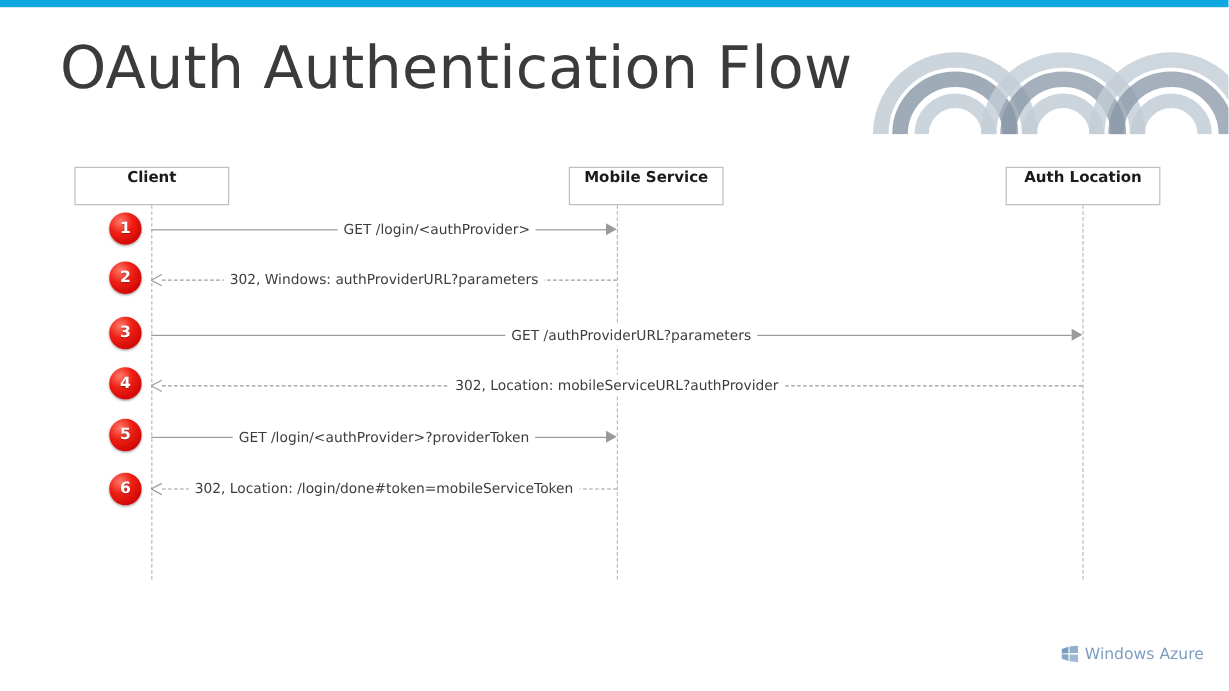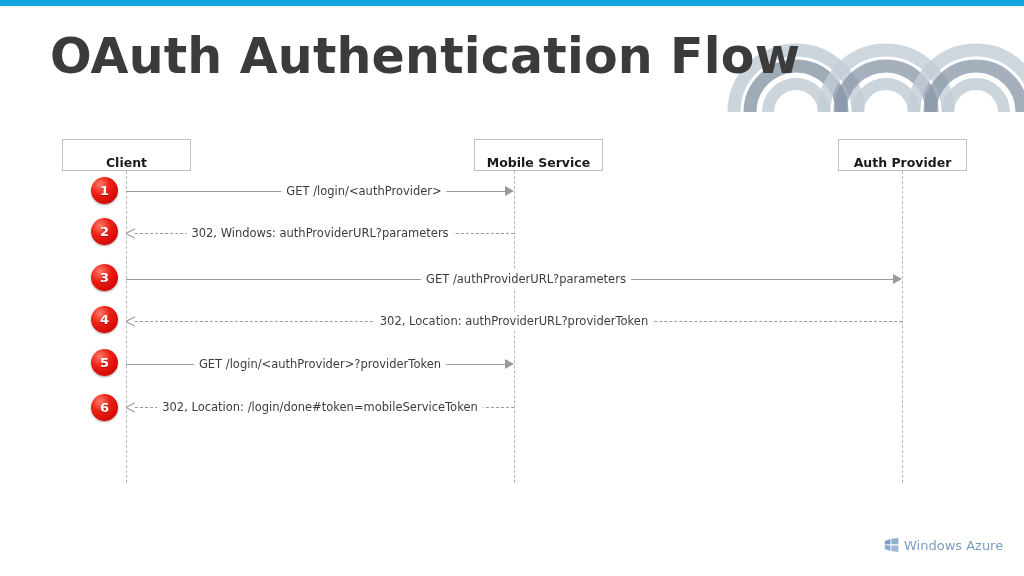--- a/index.html
+++ b/index.html
@@ -41,21 +41,21 @@
     z-index: 2;
   }
   .deco-arcs svg { display: block; }
 
   
   .slide-title {
     position: absolute;
     left: 50px;
     top: 28px;
     font-family: "DejaVu Sans", sans-serif;
-    font-weight: 700;
+    font-weight: 400;
     font-size: 49px;
     letter-spacing: 0.2px;
     color: #3b3b3b;
     white-space: nowrap;
     z-index: 4;
   }
 
   
   .diagram {
     position: absolute;
@@ -67,21 +67,21 @@
   }
 
   
   .participant {
     position: absolute;
     height: 32px;
     background: #ffffff;
     border: 1px solid #bfbfbf;
     box-sizing: border-box;
     display: flex;
-    align-items: flex-end;
+    align-items: flex-start;
     justify-content: center;
     font-family: "DejaVu Sans", sans-serif;
     font-size: 12.5px;
     font-weight: bold;
     color: #1a1a1a;
     white-space: nowrap;
   }
   .participant.client        { left: 62px;  top: 139px; width: 129px; }
   .participant.mobileservice { left: 450px; top: 139px; width: 129px; margin-left: 24px; }
   .participant.authprovider  { left: 838px; top: 139px; width: 129px; }
@@ -227,21 +227,21 @@
 
   <div class="diagram">
 
     <div class="participant client">
       <span>Client</span>
     </div>
     <div class="participant mobileservice">
       <span>Mobile Service</span>
     </div>
     <div class="participant authprovider">
-      <span>Auth Provider</span>
+      <span>Auth Location</span>
     </div>
 
     <div class="lifeline l1"></div>
     <div class="lifeline l2"></div>
     <div class="lifeline l3"></div>
 
     <div class="msg-row" style="left:126px; top:176px; width:388px;">
       <div class="msg-line" style="left:0; width:379px;"></div>
       <div class="arrow-solid-right" style="left:379px;"></div>
       <div class="msg-label" style="left:194px;margin-left:44px;">GET /login/&lt;authProvider&gt;</div>
@@ -258,21 +258,21 @@
     <div class="msg-row" style="left:126px; top:264px; width:776px;">
       <div class="msg-line" style="left:0; width:767px;"></div>
       <div class="arrow-solid-right" style="left:767px;"></div>
       <div class="msg-label" style="left:400px;">GET /authProviderURL?parameters</div>
     </div>
     <div class="step-badge" style="left:91px; top:264px;">3</div>
 
     <div class="msg-row" style="left:126px; top:306px; width:776px;">
       <div class="msg-line dashed" style="left:9px; width:767px;"></div>
       <div class="arrow-open-left" style="left:0;"></div>
-      <div class="msg-label" style="left:388px;">302, Location: authProviderURL?providerToken</div>
+      <div class="msg-label" style="left:388px;">302, Location: mobileServiceURL?authProvider</div>
     </div>
     <div class="step-badge" style="left:91px; top:306px;">4</div>
 
     <div class="msg-row" style="left:126px; top:349px; width:388px;">
       <div class="msg-line" style="left:0; width:379px;"></div>
       <div class="arrow-solid-right" style="left:379px;"></div>
       <div class="msg-label" style="left:194px;">GET /login/&lt;authProvider&gt;?providerToken</div>
     </div>
     <div class="step-badge" style="left:91px; top:349px;">5</div>
 

